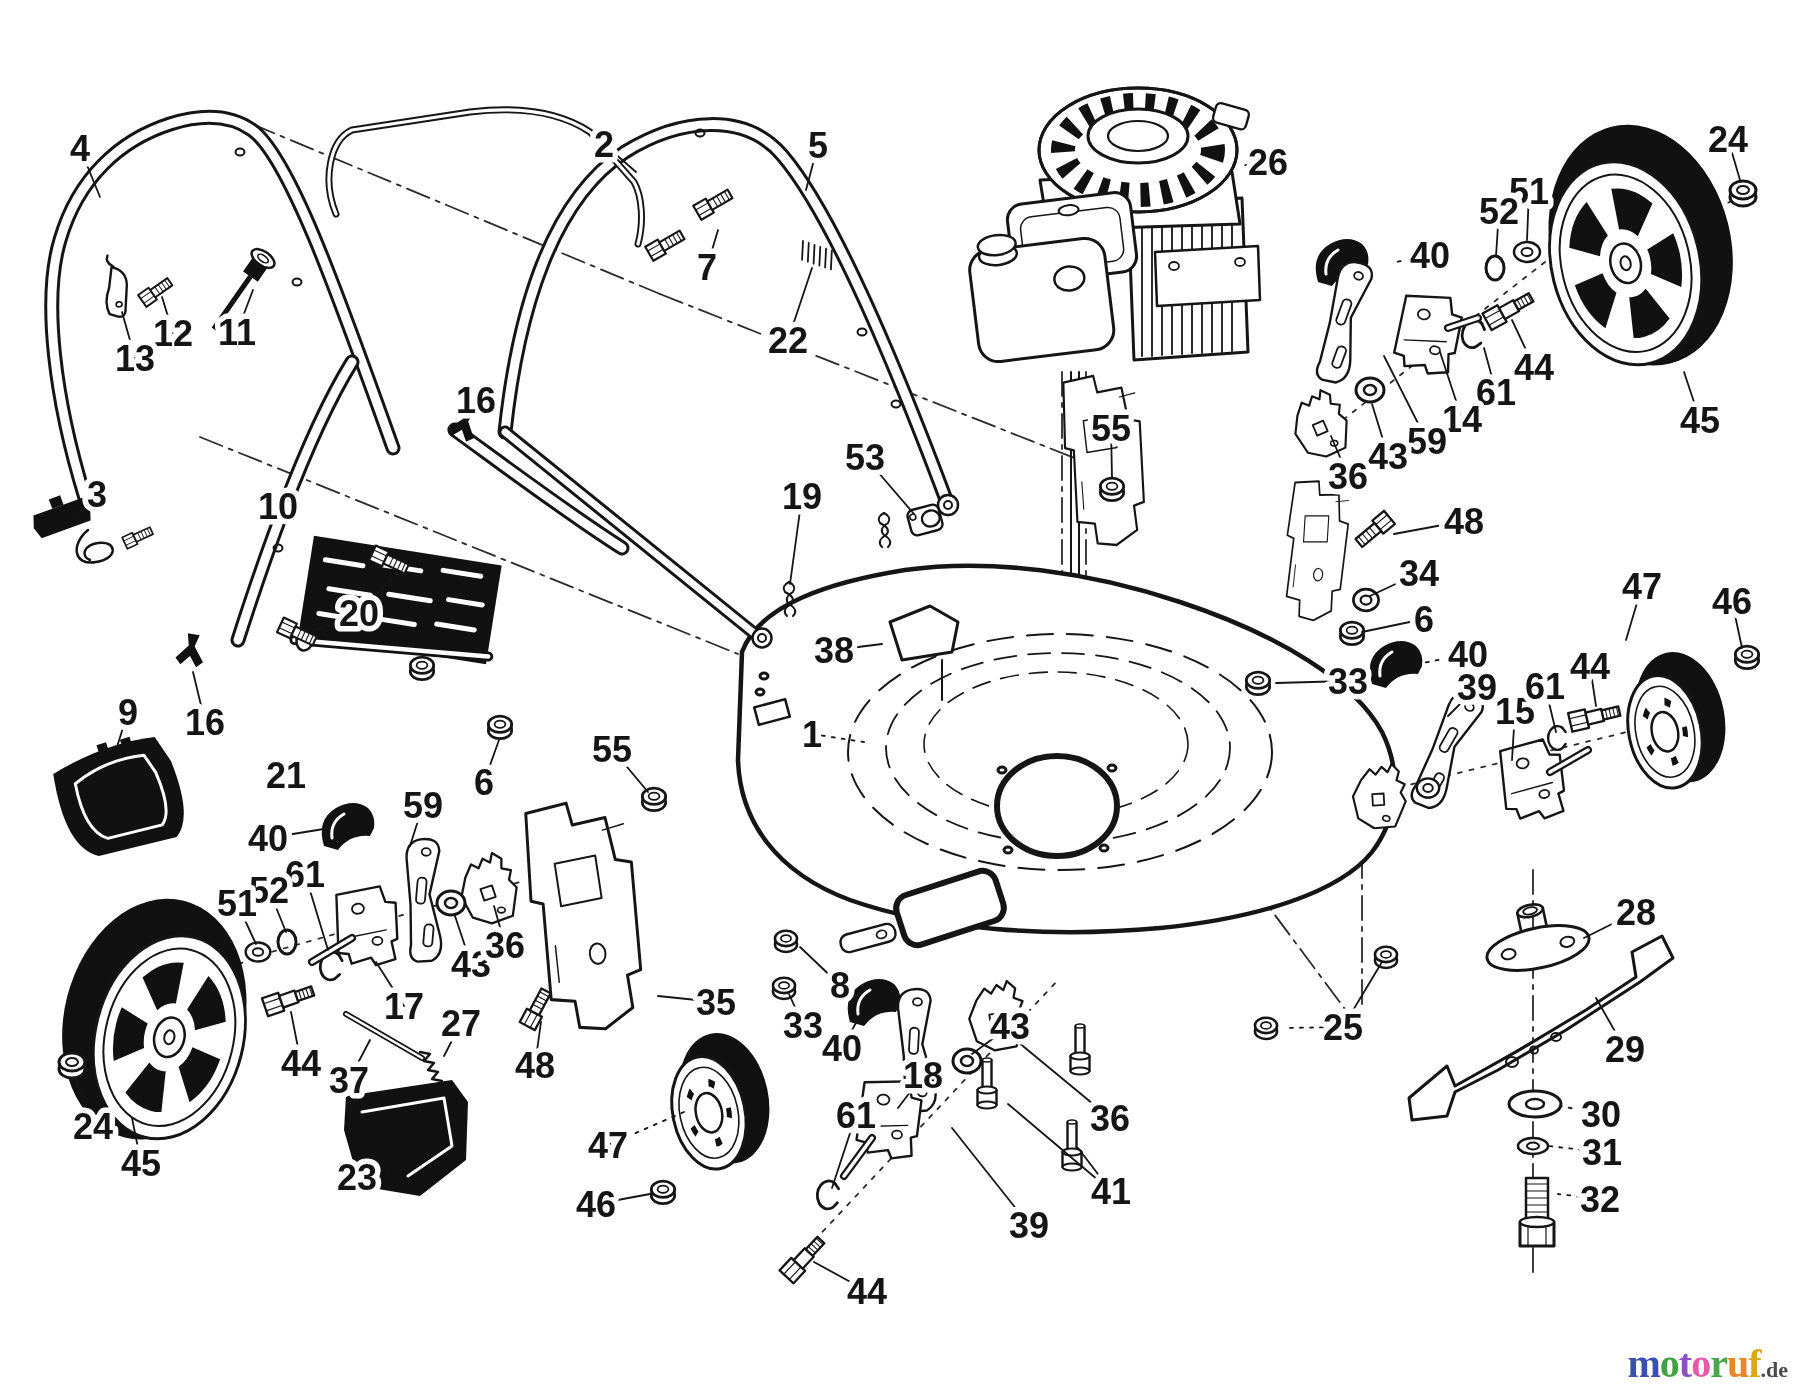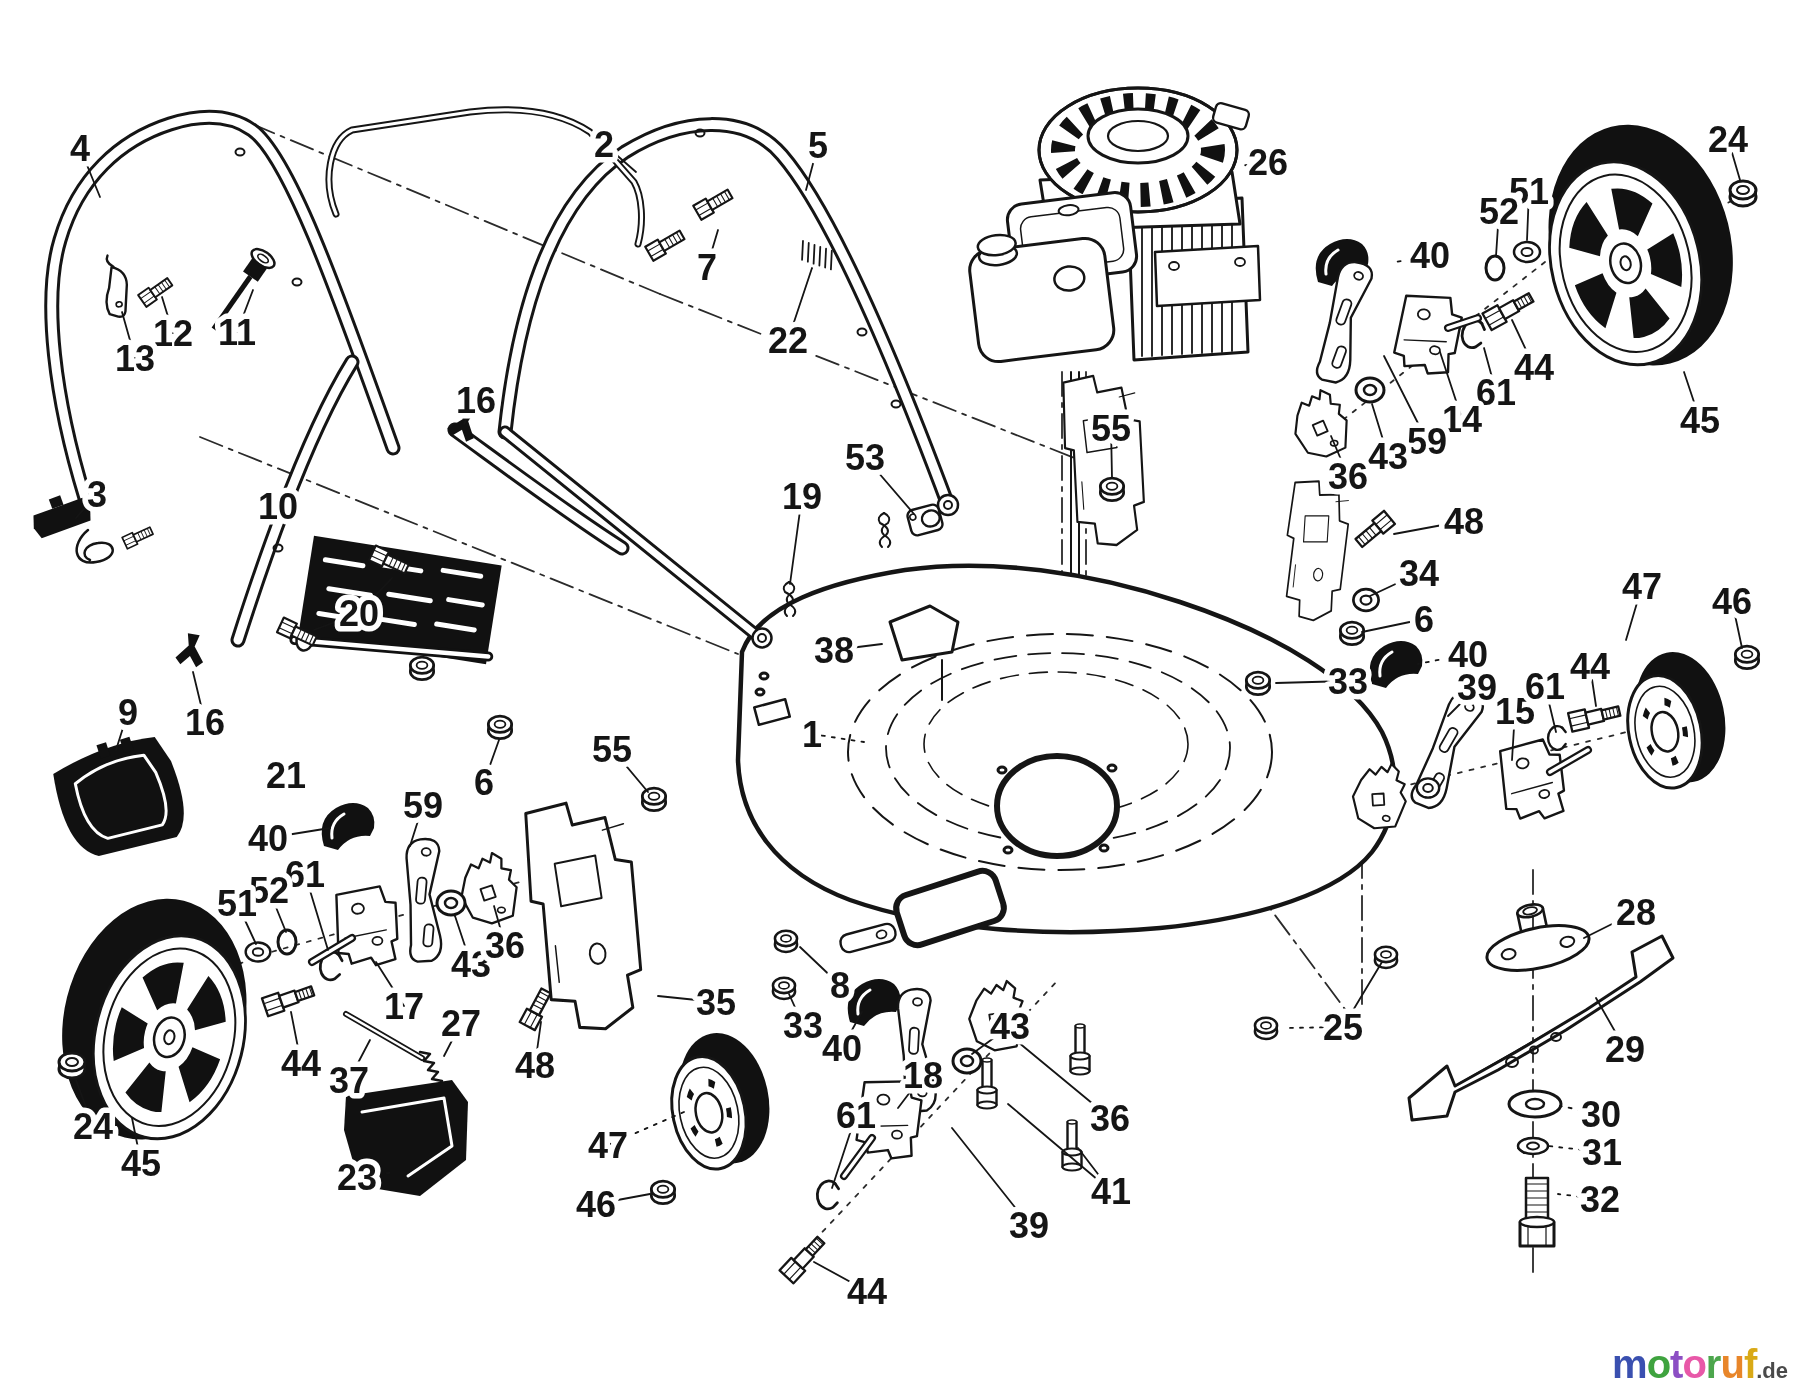--- a/index.html
+++ b/index.html
@@ -6,21 +6,21 @@
   html,body{margin:0;padding:0;background:#888;}
   .stage{position:relative;width:1800px;height:1390px;background:var(--paper);overflow:hidden;margin:0 auto;
          font-family:"Liberation Sans", sans-serif;}
   .stage svg{position:absolute;left:0;top:0;width:100%;height:100%;}
   .plabel{font-family:"Liberation Sans", sans-serif;font-weight:bold;fill:var(--ink);
           stroke:#fff;stroke-width:11px;paint-order:stroke;text-anchor:middle;}
   .leader{stroke:var(--ink);stroke-width:1.8;fill:none;}
   .leader.dot{stroke-dasharray:3 7;stroke-linecap:round;}
   .dashdot{stroke:#2a2a2a;stroke-width:1.8;fill:none;stroke-dasharray:24 7 4 7;}
   .axis{stroke:#2a2a2a;stroke-width:1.8;fill:none;stroke-dasharray:4 8;stroke-linecap:round;}
-  .wm{position:absolute;right:12px;bottom:6px;font-family:Liberation Sans, sans-serif;font-weight:bold;
+  .wm{position:absolute;right:12px;bottom:6px;font-family:Liberation Serif, serif;font-weight:bold;
       font-size:40px;letter-spacing:-1px;line-height:1;user-select:none;}
   .wm .suf{font-size:22px;font-weight:bold;letter-spacing:0;}
 </style>
 </head>
 <body>
 
 <div class="stage">
 <svg id="diagram-svg" viewBox="0 0 1800 1390" stroke="#151515" fill="none" stroke-width="3" stroke-linecap="round" stroke-linejoin="round">
 
   <defs>

